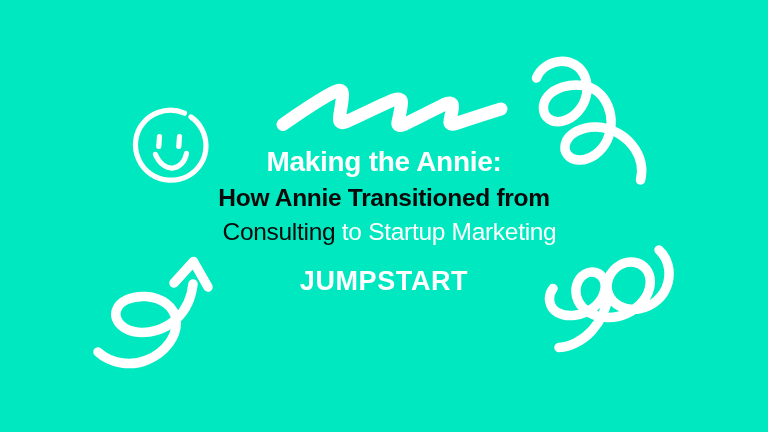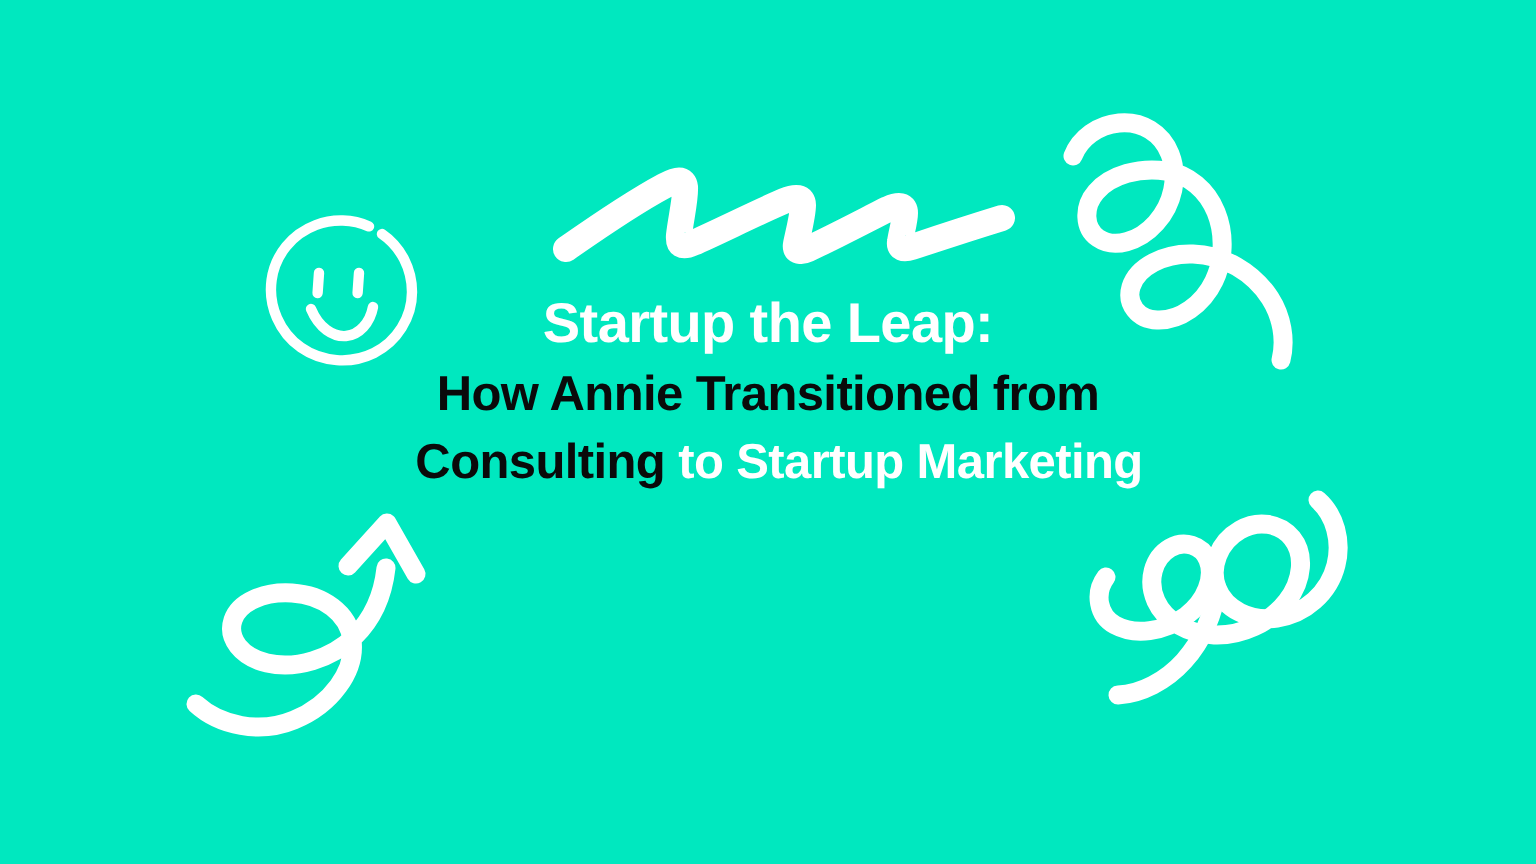--- a/index.html
+++ b/index.html
@@ -48,21 +48,21 @@
   }
   #title-line-2 {
     font-size: 24.5px;
     font-weight: 700;
     color: #0a0a0a;
     line-height: 34px;
     text-align: center;
   }
   #title-line-3 {
     font-size: 24.5px;
-    font-weight: 700;
+    font-weight: 400;
     line-height: 34px;
     color: #ffffff;
     padding-left: 11px;
   }
   #title-highlight-consulting { color: #0a0a0a; }
   #title-rest-line-3 { color: #ffffff; }
 
   #brand-logo {
     display: block;
     margin-top: 17px;
@@ -162,23 +162,24 @@
                C58 72 43.5 74 33.5 68.5
                C25 63.8 23 52.5 29 44.5"></path>
       <path d="M84.5 50
                C83 63 77 76.5 68 86.5
                C59 96.5 46.5 103 35 103.5"></path>
     </svg>
   </div>
 
   <div id="headline-block">
 
-    <span class="title-line" id="title-line-1">Startup the Leap:</span>
+    <span class="title-line" id="title-line-1">Making the Annie:</span>
 
     <span class="title-line" id="title-line-2">How Annie Transitioned from</span>
 
     <span class="title-line" id="title-line-3">
       <span id="title-highlight-consulting">Consulting</span><span id="title-rest-line-3"> to Startup Marketing</span>
     </span>
 
+    <span id="brand-logo">JUMPSTART</span>
   </div>
 
 </div>
 
 </body></html>

